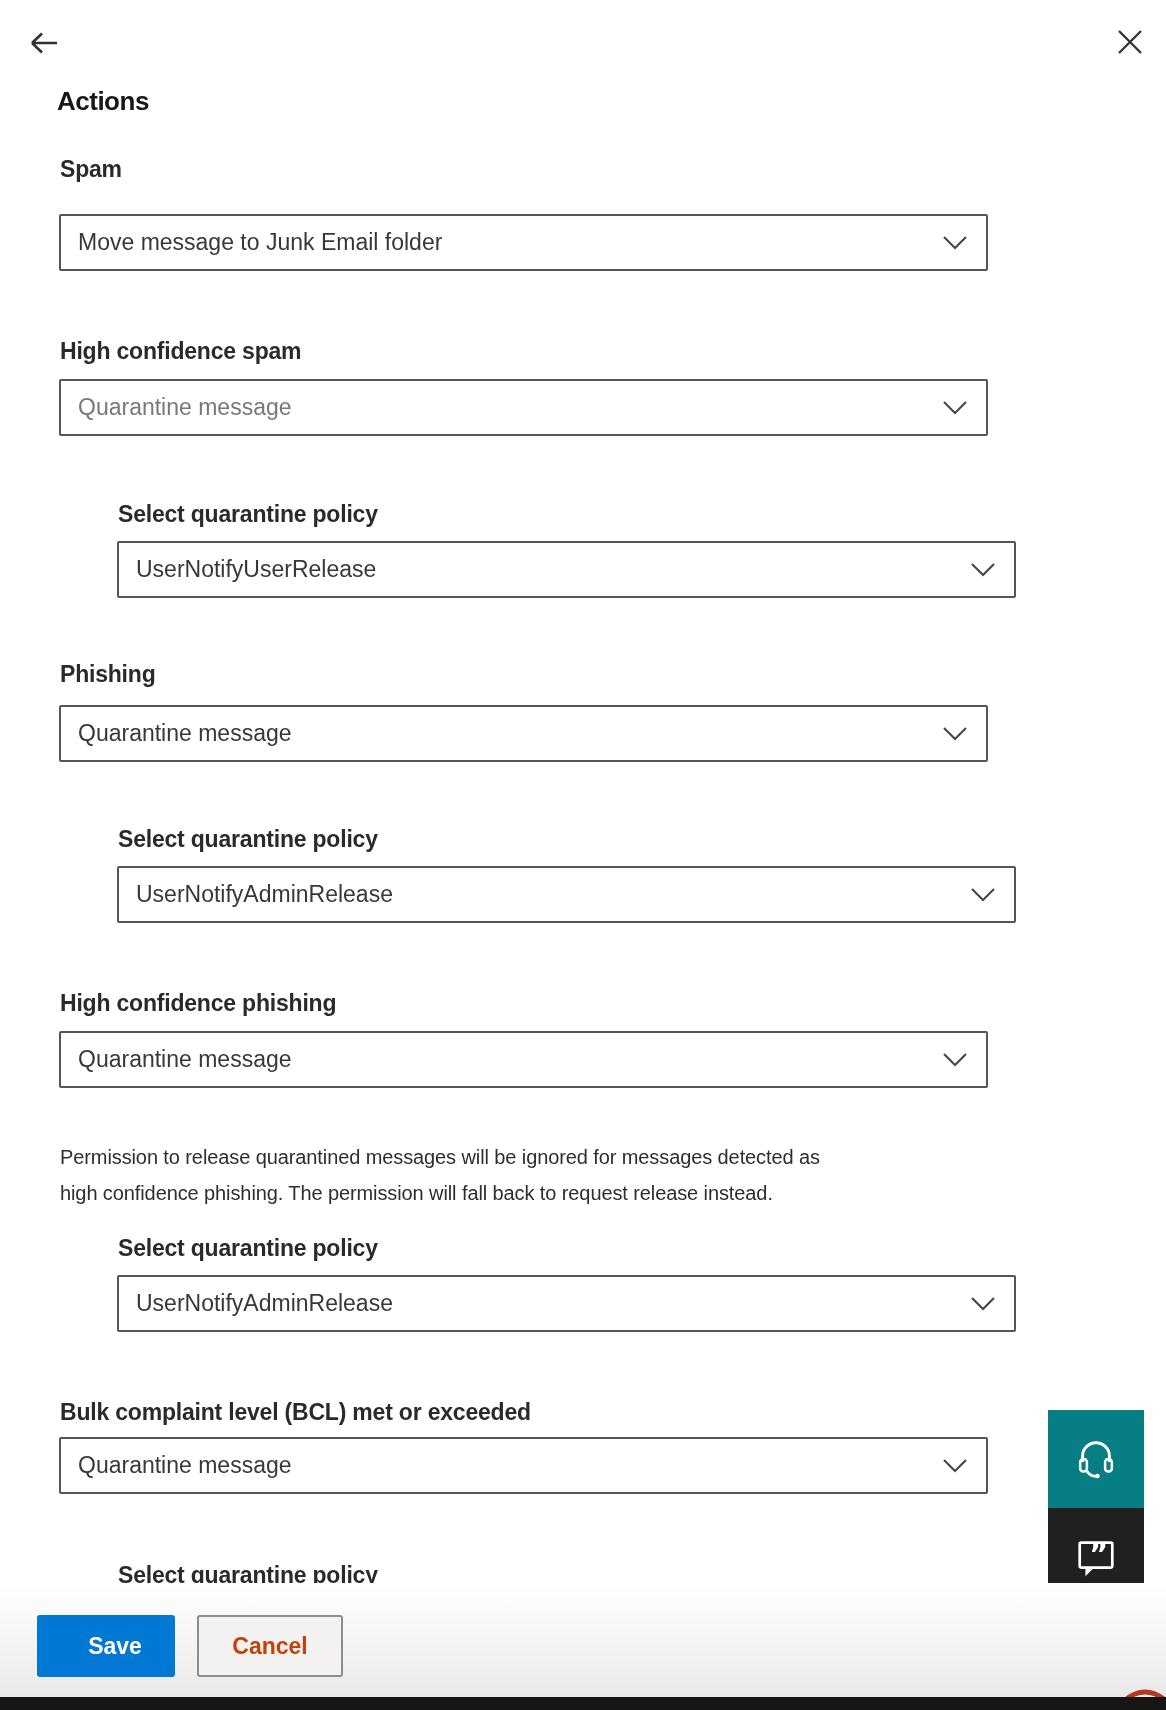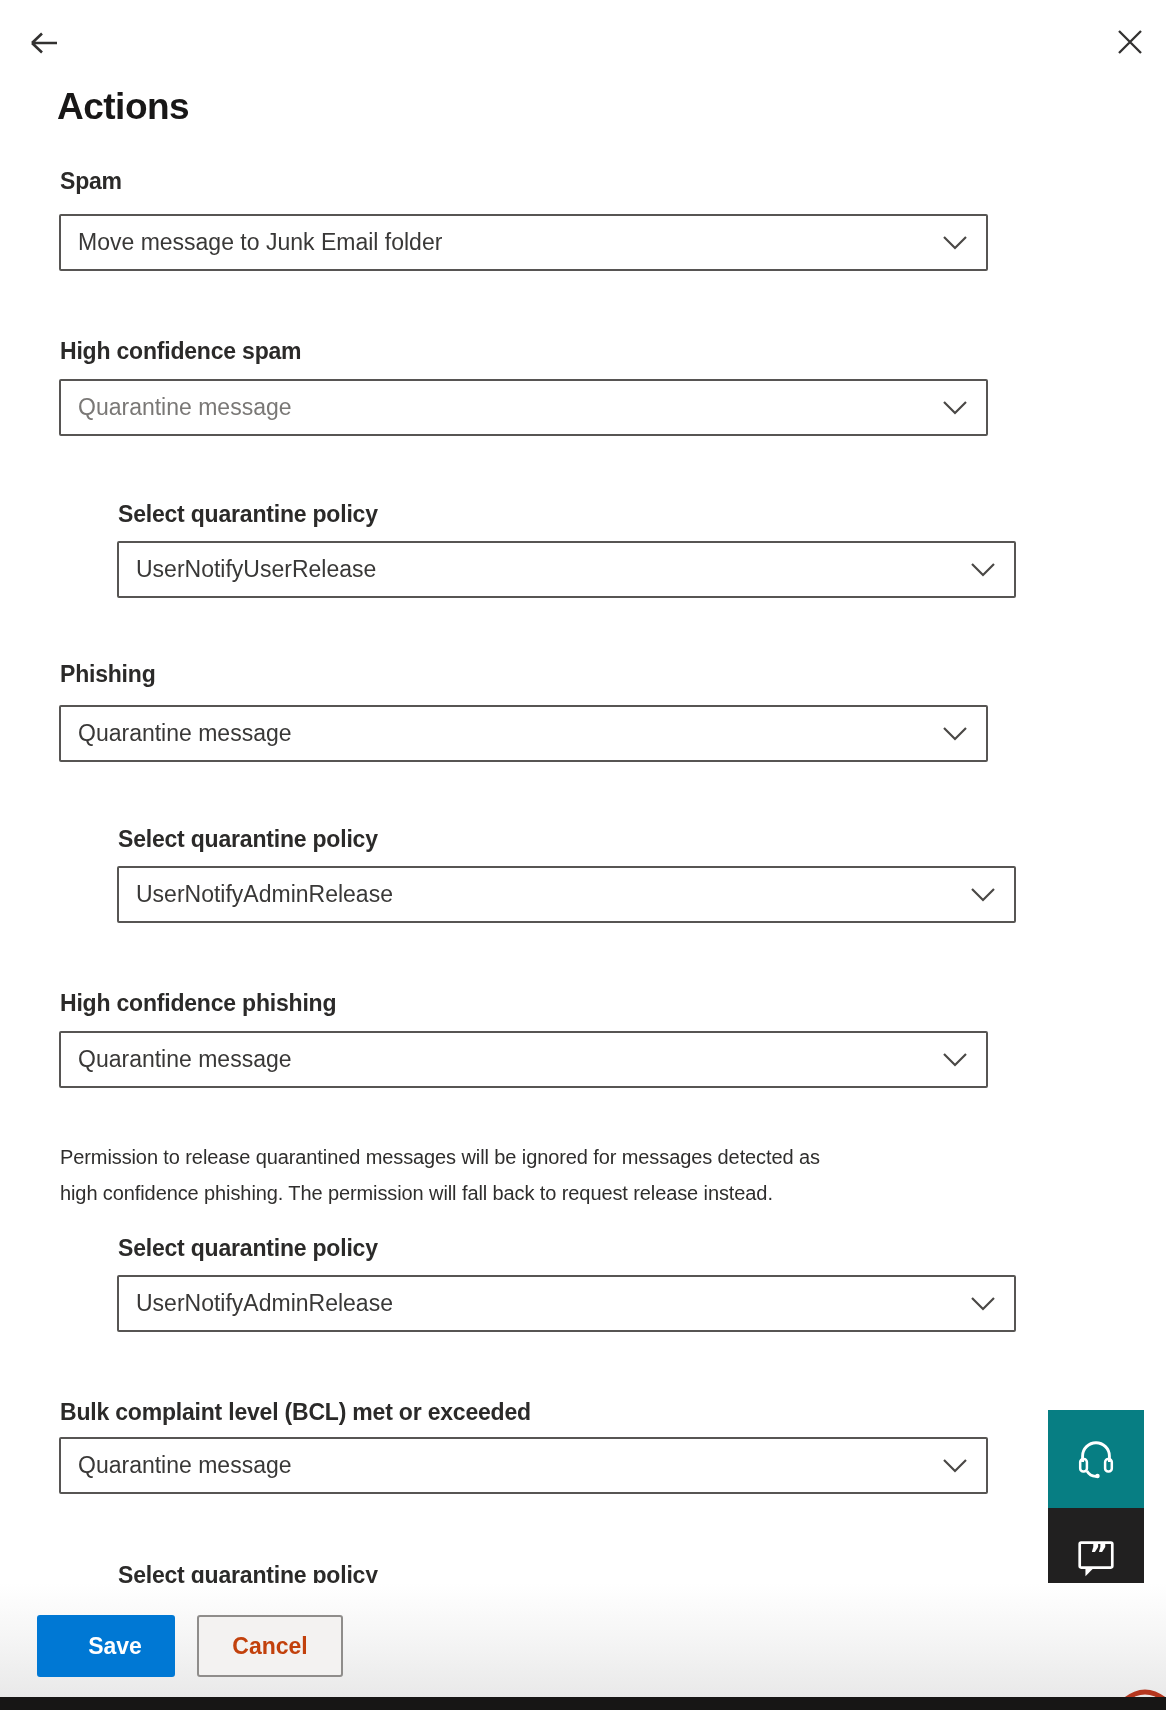--- a/index.html
+++ b/index.html
@@ -1,21 +1,21 @@
 <!DOCTYPE html>
 <html><head>
 <meta charset="utf-8">
 <style>
   html,body{margin:0;padding:0;background:#fff;}
   body{font-family:"Liberation Sans","DejaVu Sans",sans-serif;}
   #screen{position:relative;width:1166px;height:1710px;background:#ffffff;overflow:hidden;}
 
   .icon-btn{position:absolute;background:none;border:none;padding:0;cursor:pointer;display:flex;align-items:center;justify-content:center;}
 
-  .page-title{position:absolute;left:57px;top:86px;font-size:37px;font-weight:700;color:#181717;letter-spacing:-0.5px;}
+  .page-title{position:absolute;left:57px;top:86px;font-size:26px;font-weight:700;color:#181717;letter-spacing:-0.5px;}
 
   .field-label{position:absolute;font-size:23px;font-weight:600;color:#2b2a29;letter-spacing:-0.2px;white-space:nowrap;}
 
   .selectbox{position:absolute;height:57px;width:929px;box-sizing:border-box;border:2px solid #575553;border-radius:2px;background:#fff;display:flex;align-items:center;padding:0 38px 0 17px;font-size:23px;color:#393837;cursor:pointer;}
   .selectbox.indent{width:899px;}
   .selectbox .selval{white-space:nowrap;overflow:hidden;}
   .selectbox.muted .selval{color:#7a7876;}
   .chev{position:absolute;right:18px;top:50%;margin-top:-8px;}
 
   .note{position:absolute;left:60px;top:1139px;width:1072px;font-size:20px;line-height:36px;color:#2f2e2d;letter-spacing:-0.1px;}
@@ -46,21 +46,21 @@
     </svg>
   </button>
   <button class="icon-btn" style="left:1112px;top:23px;width:36px;height:38px;">
     <svg width="30" height="30" viewBox="0 0 30 30">
       <path d="M4 4 L26 26 M26 4 L4 26" stroke="#323130" stroke-width="2.3" fill="none"></path>
     </svg>
   </button>
 
   <div class="page-title">Actions</div>
 
-  <div class="field-label" style="left:60px;top:168px;">Spam</div>
+  <div class="field-label" style="left:60px;top:156px;">Spam</div>
   <div class="selectbox" style="left:59px;top:214px;">
     <span class="selval">Move message to Junk Email folder</span>
     <svg class="chev" width="26" height="16" viewBox="0 0 26 16">
       <path d="M2 2 L13 13 L24 2" stroke="#4a4846" stroke-width="2.2" fill="none"></path>
     </svg>
   </div>
 
   <div class="field-label" style="left:60px;top:338px;">High confidence spam</div>
   <div class="selectbox muted" style="left:59px;top:379px;">
     <span class="selval">Quarantine message</span>

